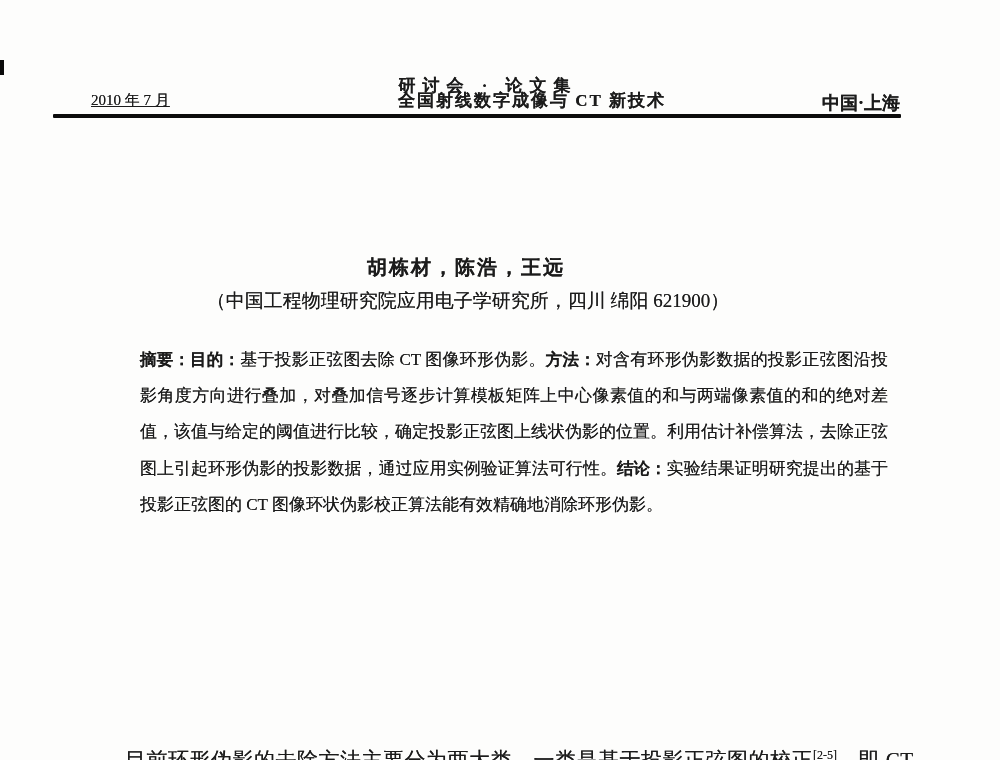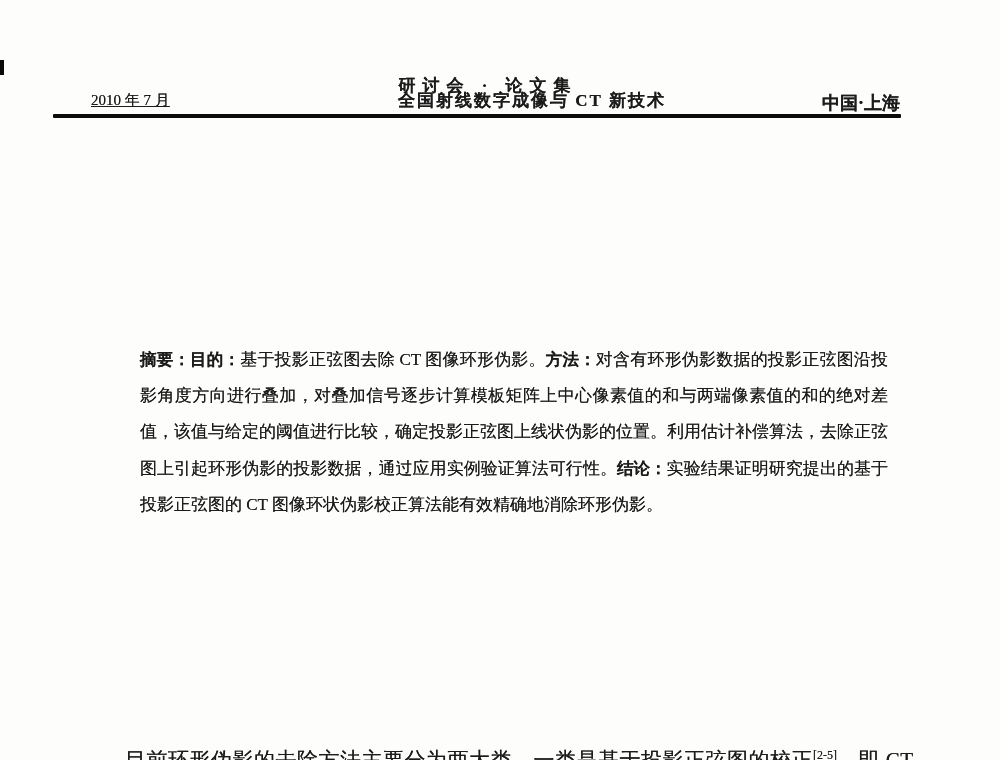--- a/index.html
+++ b/index.html
@@ -131,20 +131,22 @@
   <div class="scan-mark"></div>
 
   <div>
     <div class="hdr-series">研讨会 · 论文集</div>
     <div class="hdr-date">2010 年 7 月</div>
     <div class="hdr-conf">全国射线数字成像与 CT 新技术</div>
     <div class="hdr-loc">中国·上海</div>
     <div class="hdr-rule"></div>
   </div>
 
+  <div class="authors">胡栋材，陈浩，王远</div>
+  <div class="affiliation">（中国工程物理研究院应用电子学研究所，四川 绵阳 621900）</div>
 
   <div class="abstract"><b>摘要：</b><b>目的：</b><span>基于投影正弦图去除 CT 图像环形伪影。</span><b>方法：</b><span>对含有环形伪影数据的投影正弦图沿投影角度方向进行叠加，对叠加信号逐步计算模板矩阵上中心像素值的和与两端像素值的和的绝对差值，该值与给定的阈值进行比较，确定投影正弦图上线状伪影的位置。利用估计补偿算法，去除正弦图上引起环形伪影的投影数据，通过应用实例验证算法可行性。</span><b>结论：</b><span>实验结果证明研究提出的基于投影正弦图的 CT 图像环状伪影校正算法能有效精确地消除环形伪影。</span></div>
 
 
 
 
   <div class="body-text para2"><span>目前环形伪影的去除方法主要分为两大类，一类是基于投影正弦图的校正</span><sup class="ref">[2-5]</sup><span>，即 CT</span></div>
 
 </div>
 

